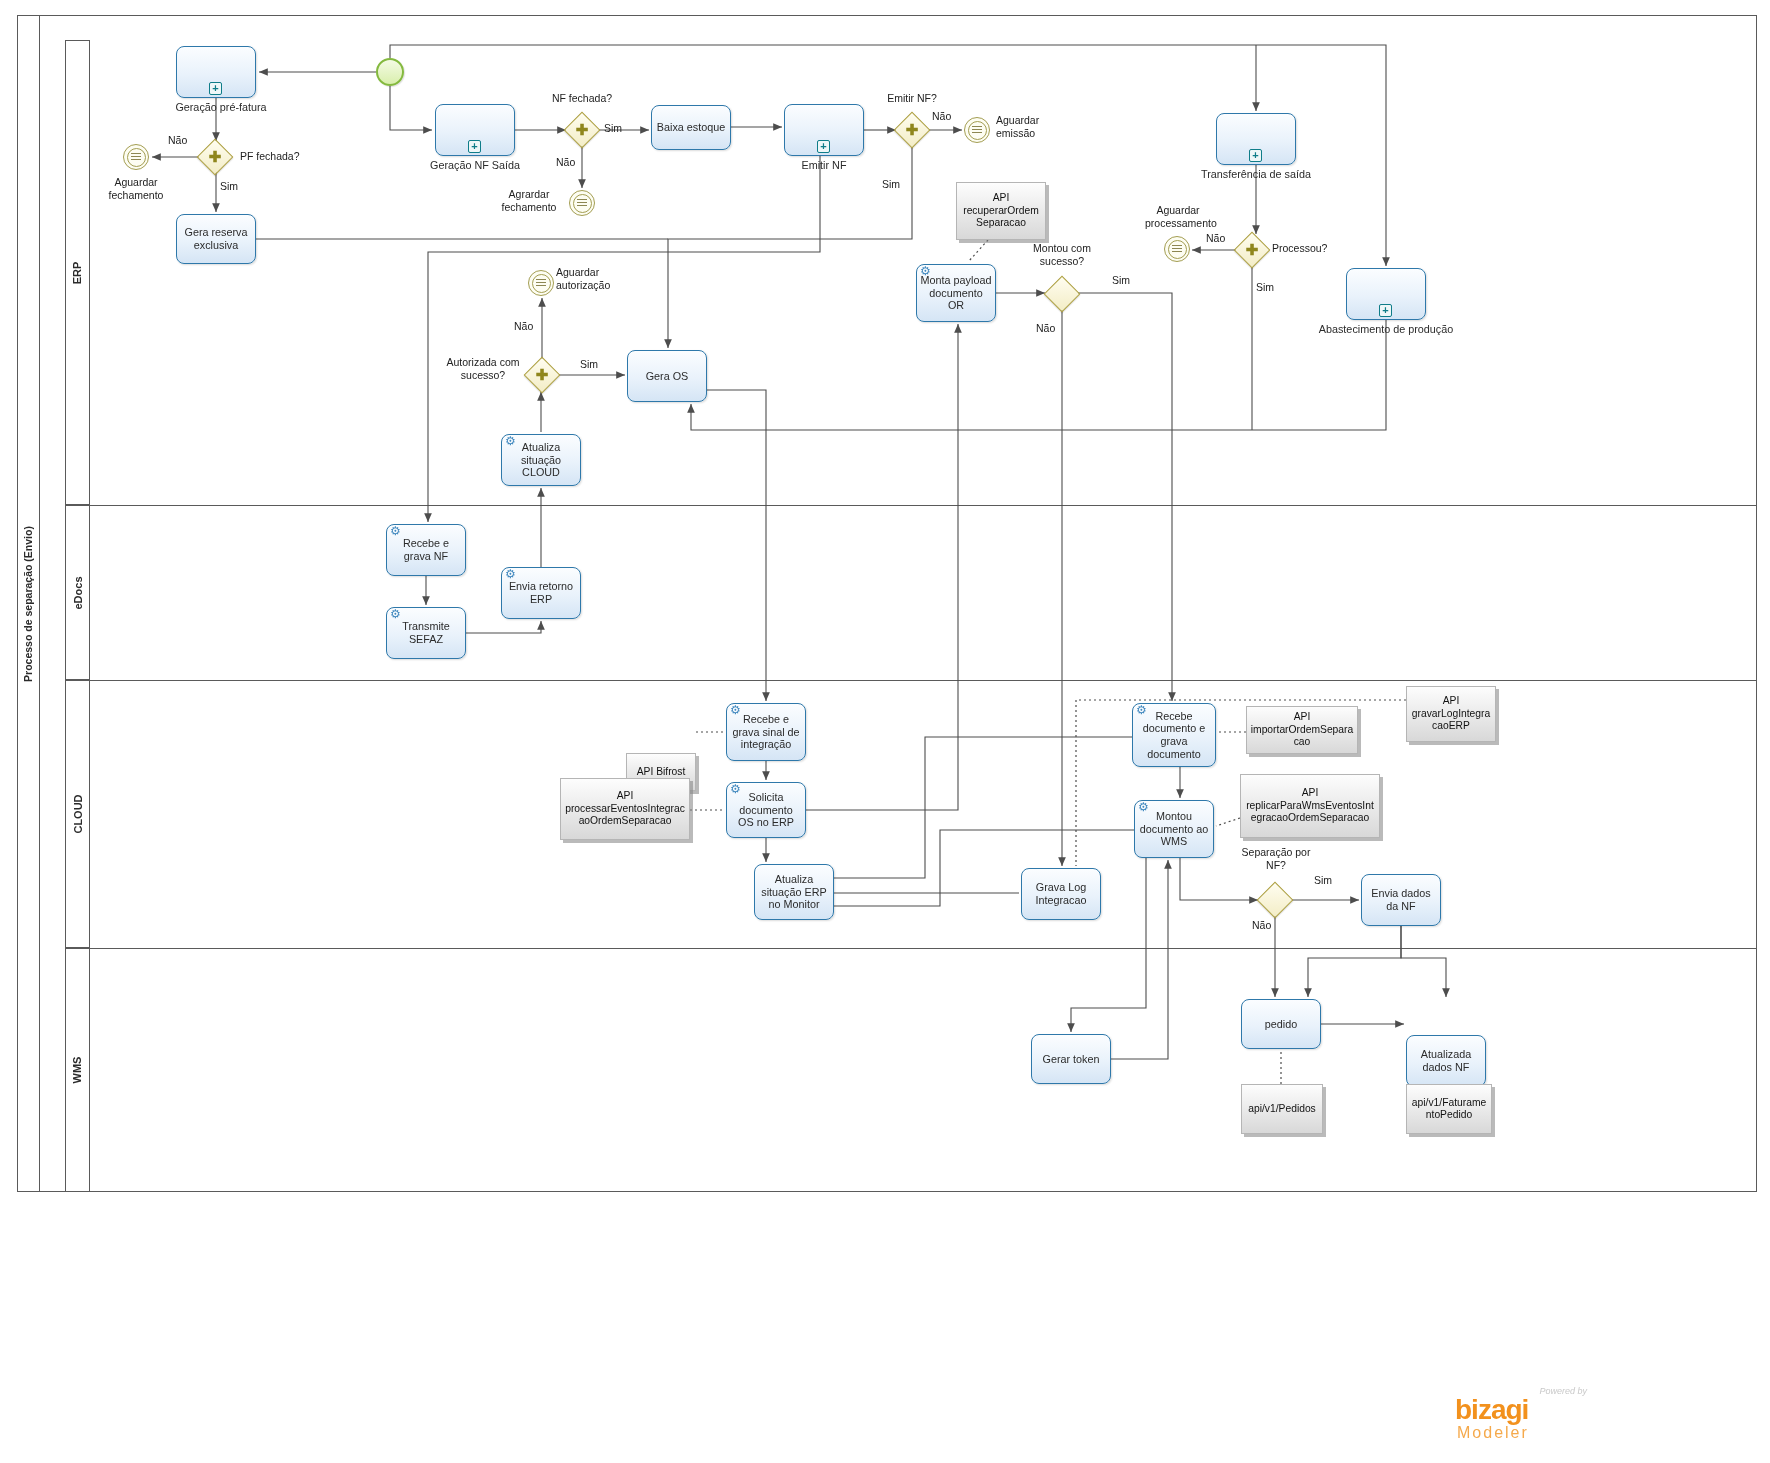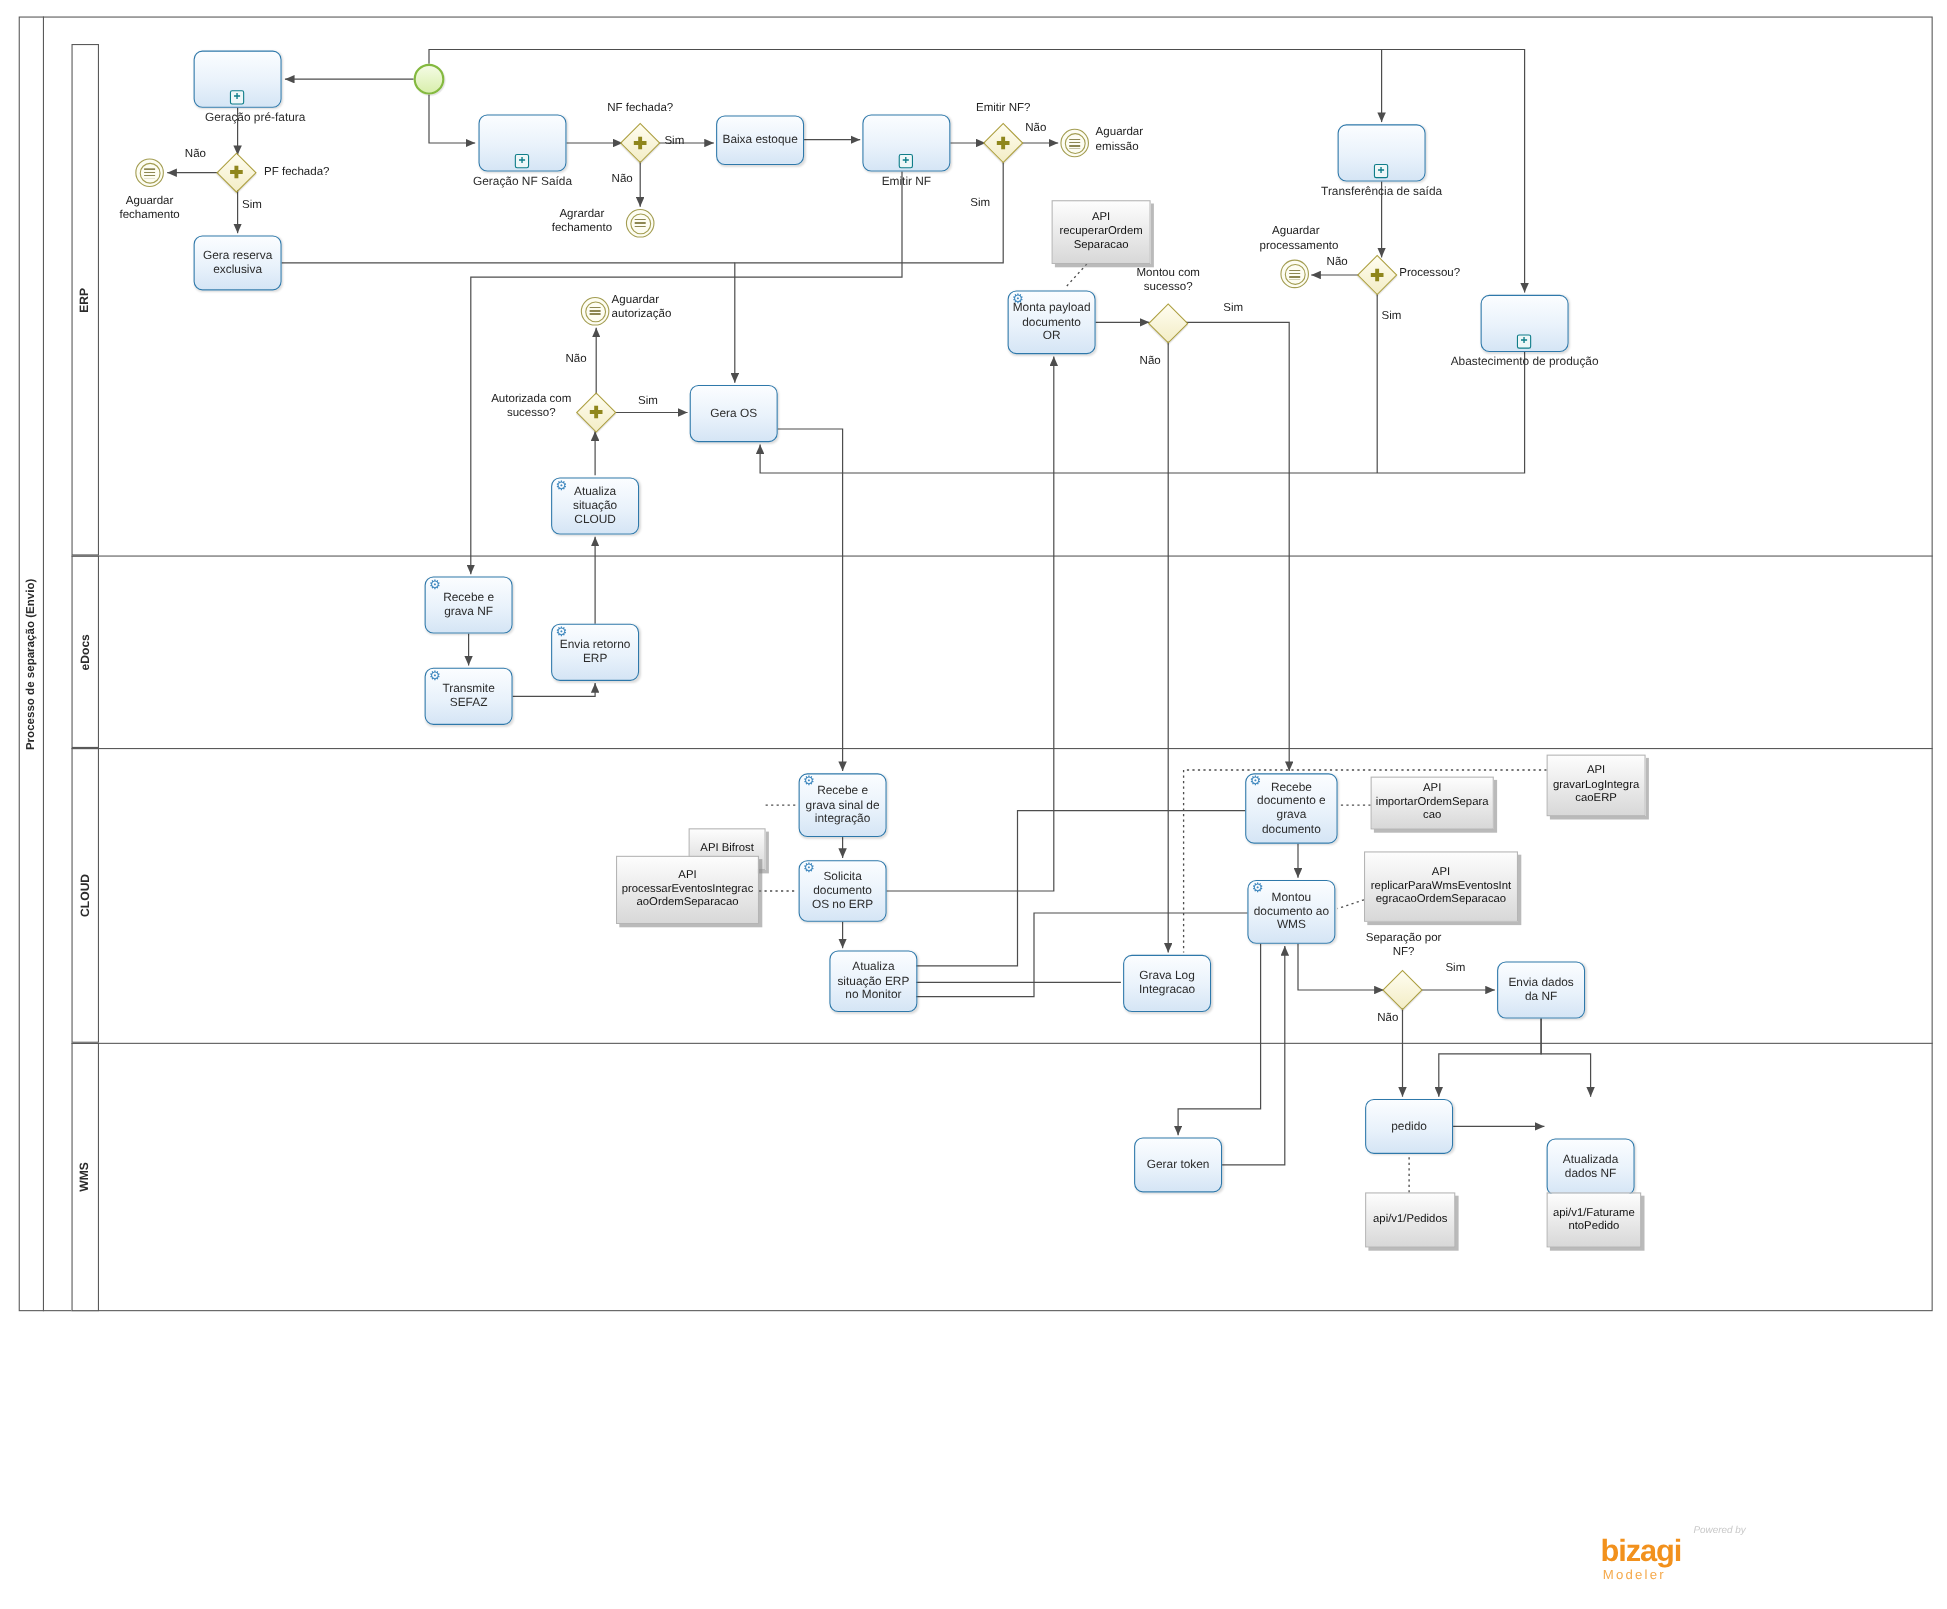--- a/index.html
+++ b/index.html
@@ -66,21 +66,21 @@
           box-shadow:3px 3px 0 rgba(130,130,130,.55);
           display:flex; align-items:center; justify-content:center; text-align:center;
           font-size:10.3px; line-height:1.2; padding:3px; color:#111; word-break:break-word; }
 
   .flabel { position:absolute; font-size:10.5px; line-height:1.2; color:#222; }
 
   
   .logo { position:absolute; left:1455px; top:1386px; width:160px; }
   .logo .powered { font-size:9px; color:#c9c9c9; text-align:right; margin-right:28px;font-style:italic; }
   .logo .brand { font-size:28px; font-weight:bold; color:#f2911d; letter-spacing:-1px; line-height:1; }
-  .logo .modeler { font-size:12px; color:#f5a94b; letter-spacing:2px; margin-left:2px; }
+  .logo .modeler { font-size:16px; color:#f5a94b; letter-spacing:2px; margin-left:2px; }
 </style>
 </head>
 <body>
 
 <div id="canvas">
   <div class="pool-outer"></div>
   <div class="pool-name-strip">
     <span class="vtext pool-name">Processo de separação (Envio)</span>
   </div>
 
@@ -139,21 +139,21 @@
       <path d="M 696 732 L 724 732" class="assoc"></path>
       <path d="M 690 810 L 724 810" class="assoc"></path>
       <path d="M 1246 732 L 1218 732" class="assoc"></path>
       <path d="M 1406 700 L 1076 700 L 1076 866" class="assoc"></path>
       <path d="M 1240 818 L 1216 826" class="assoc"></path>
       <path d="M 1281 1084 L 1281 1051" class="assoc"></path>
       <path d="M 1448 1084 L 1448 1053" class="assoc"></path>
     </svg>
 
   <div id="nodes">
-      <div class="below-label" style="left: 164px; top: 101px; width: 136px;">Geração pré-fatura</div>
+      <div class="below-label" style="left: 153px; top: 101px; width: 136px;">Geração pré-fatura</div>
       <div class="task" style="left: 176px; top: 46px; width: 80px; height: 52px;">
         <span class="spm">+</span>
       </div>
       <div class="start-ev" style="left: 376px; top: 58px; width: 28px; height: 28px;"></div>
       <div class="gw" style="left: 202px; top: 144px; width: 26px; height: 26px;">
         <span class="gwplus">✚</span>
       </div>
       <div class="iev" style="left: 123px; top: 144px; width: 26px; height: 26px;">
         <div class="iev-inner">
           <div class="iev-icon"></div>

